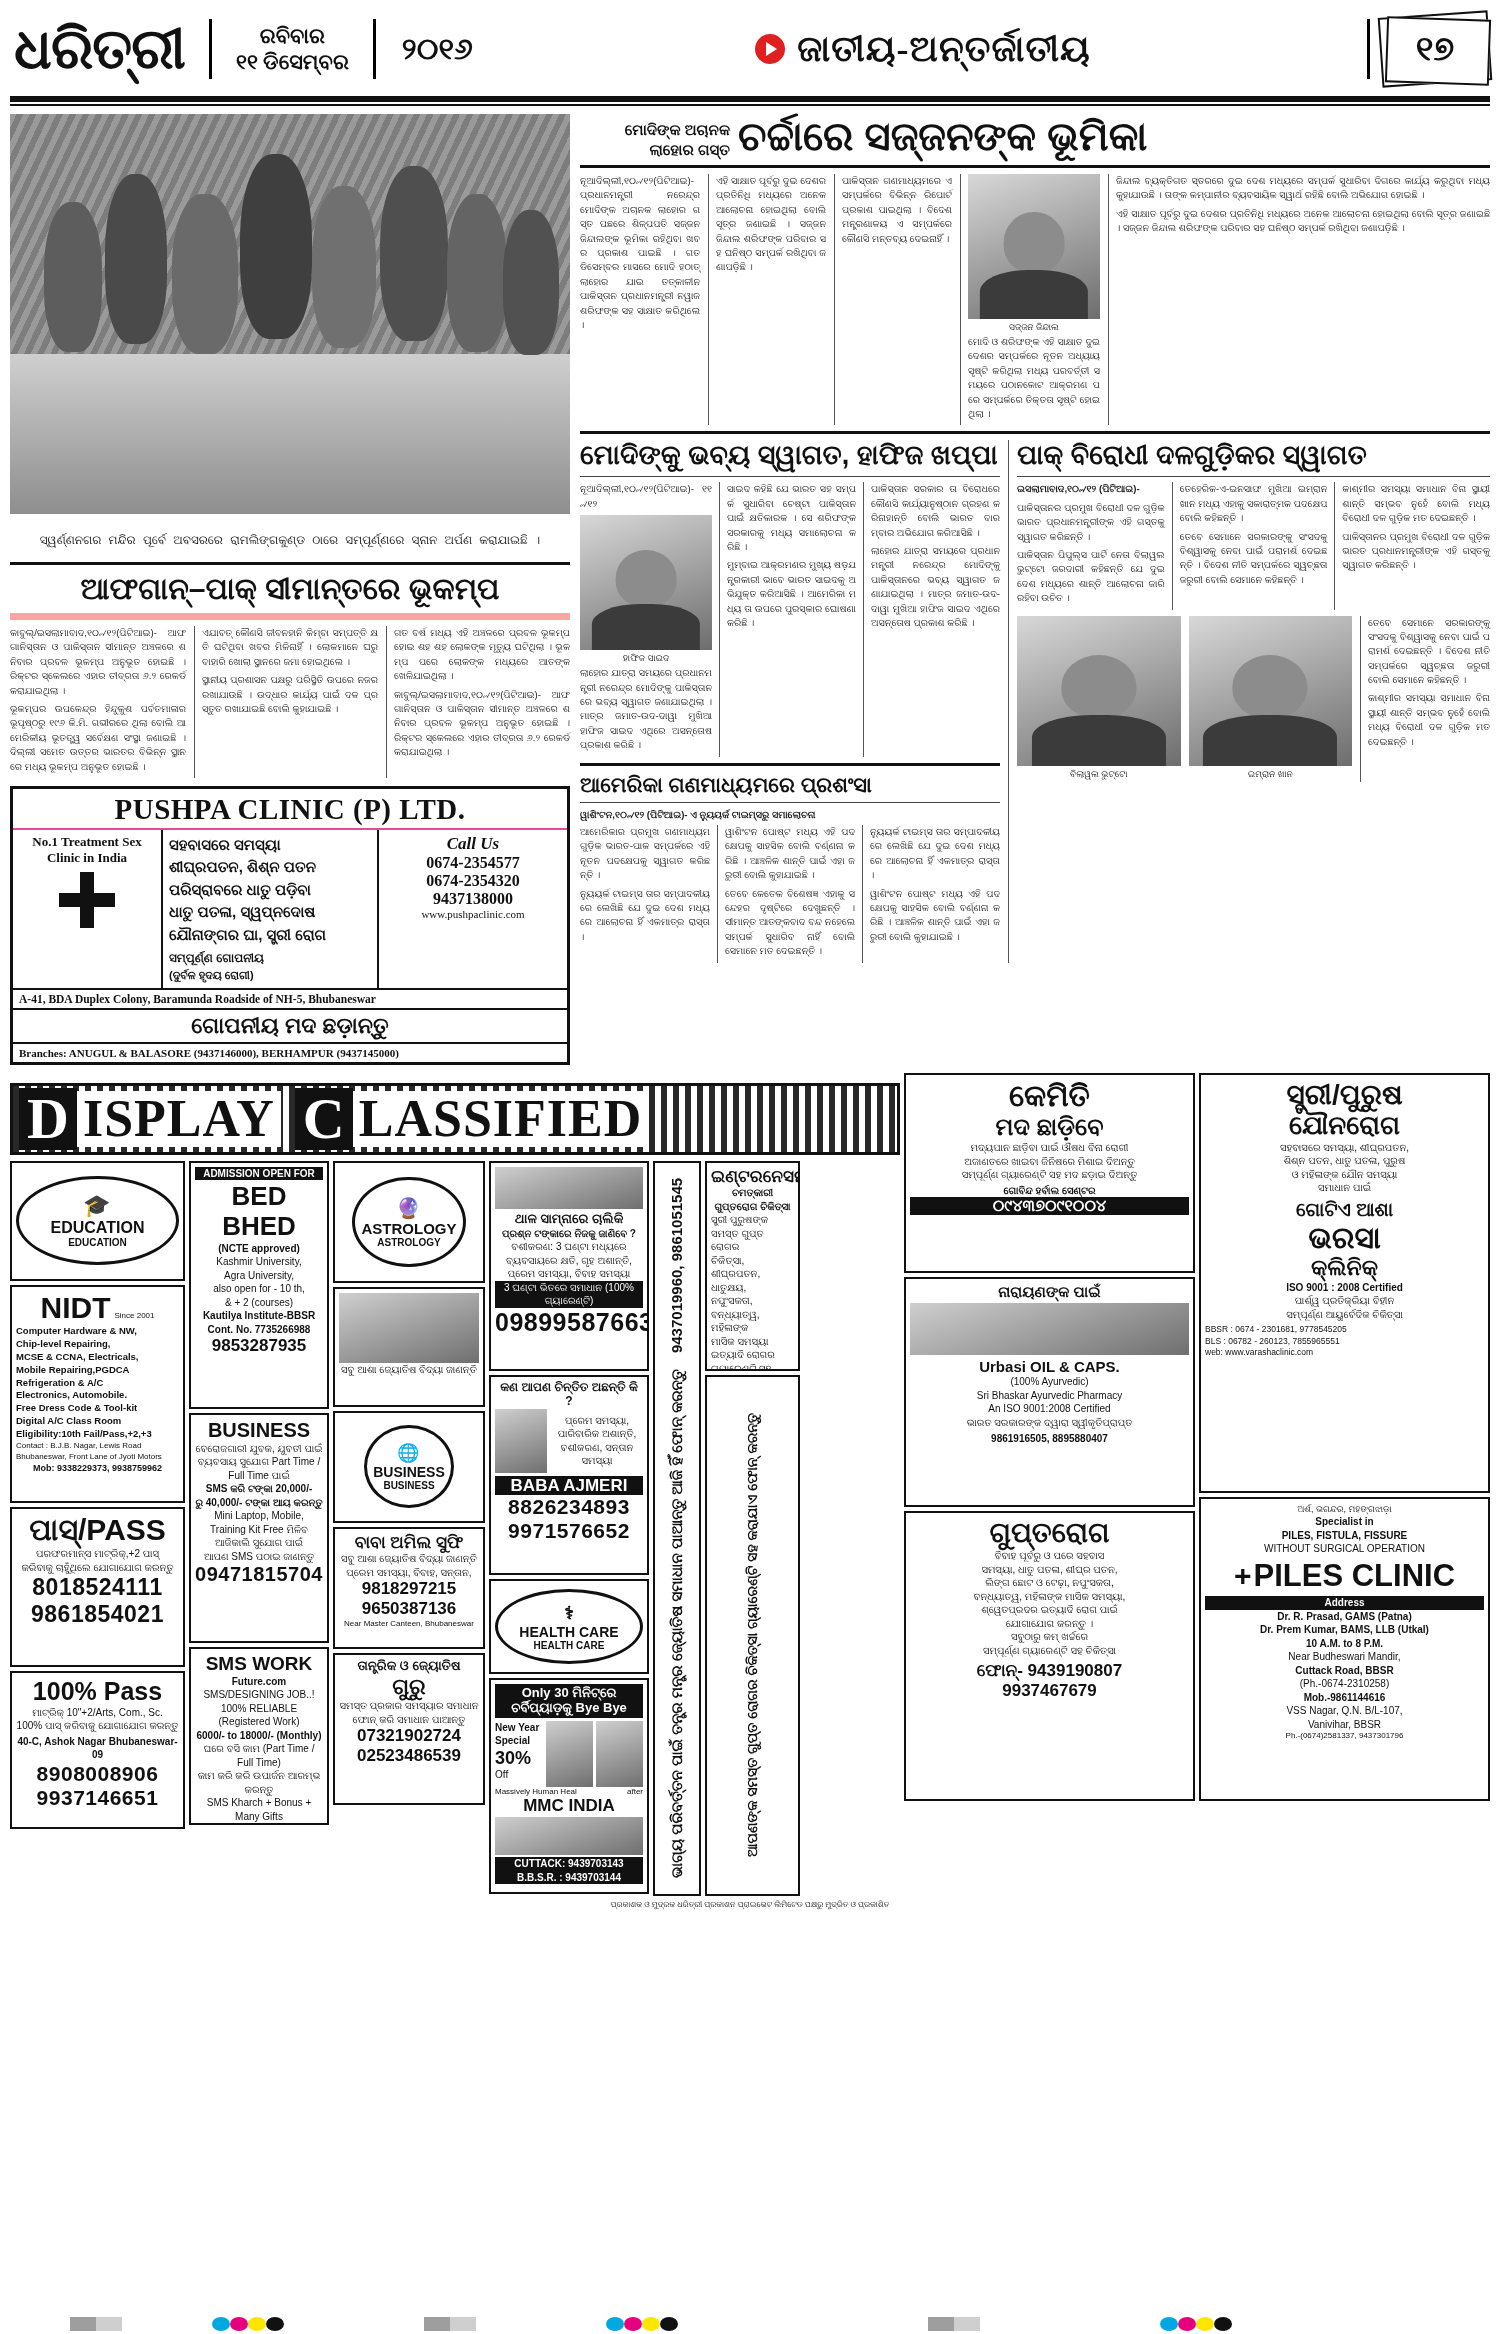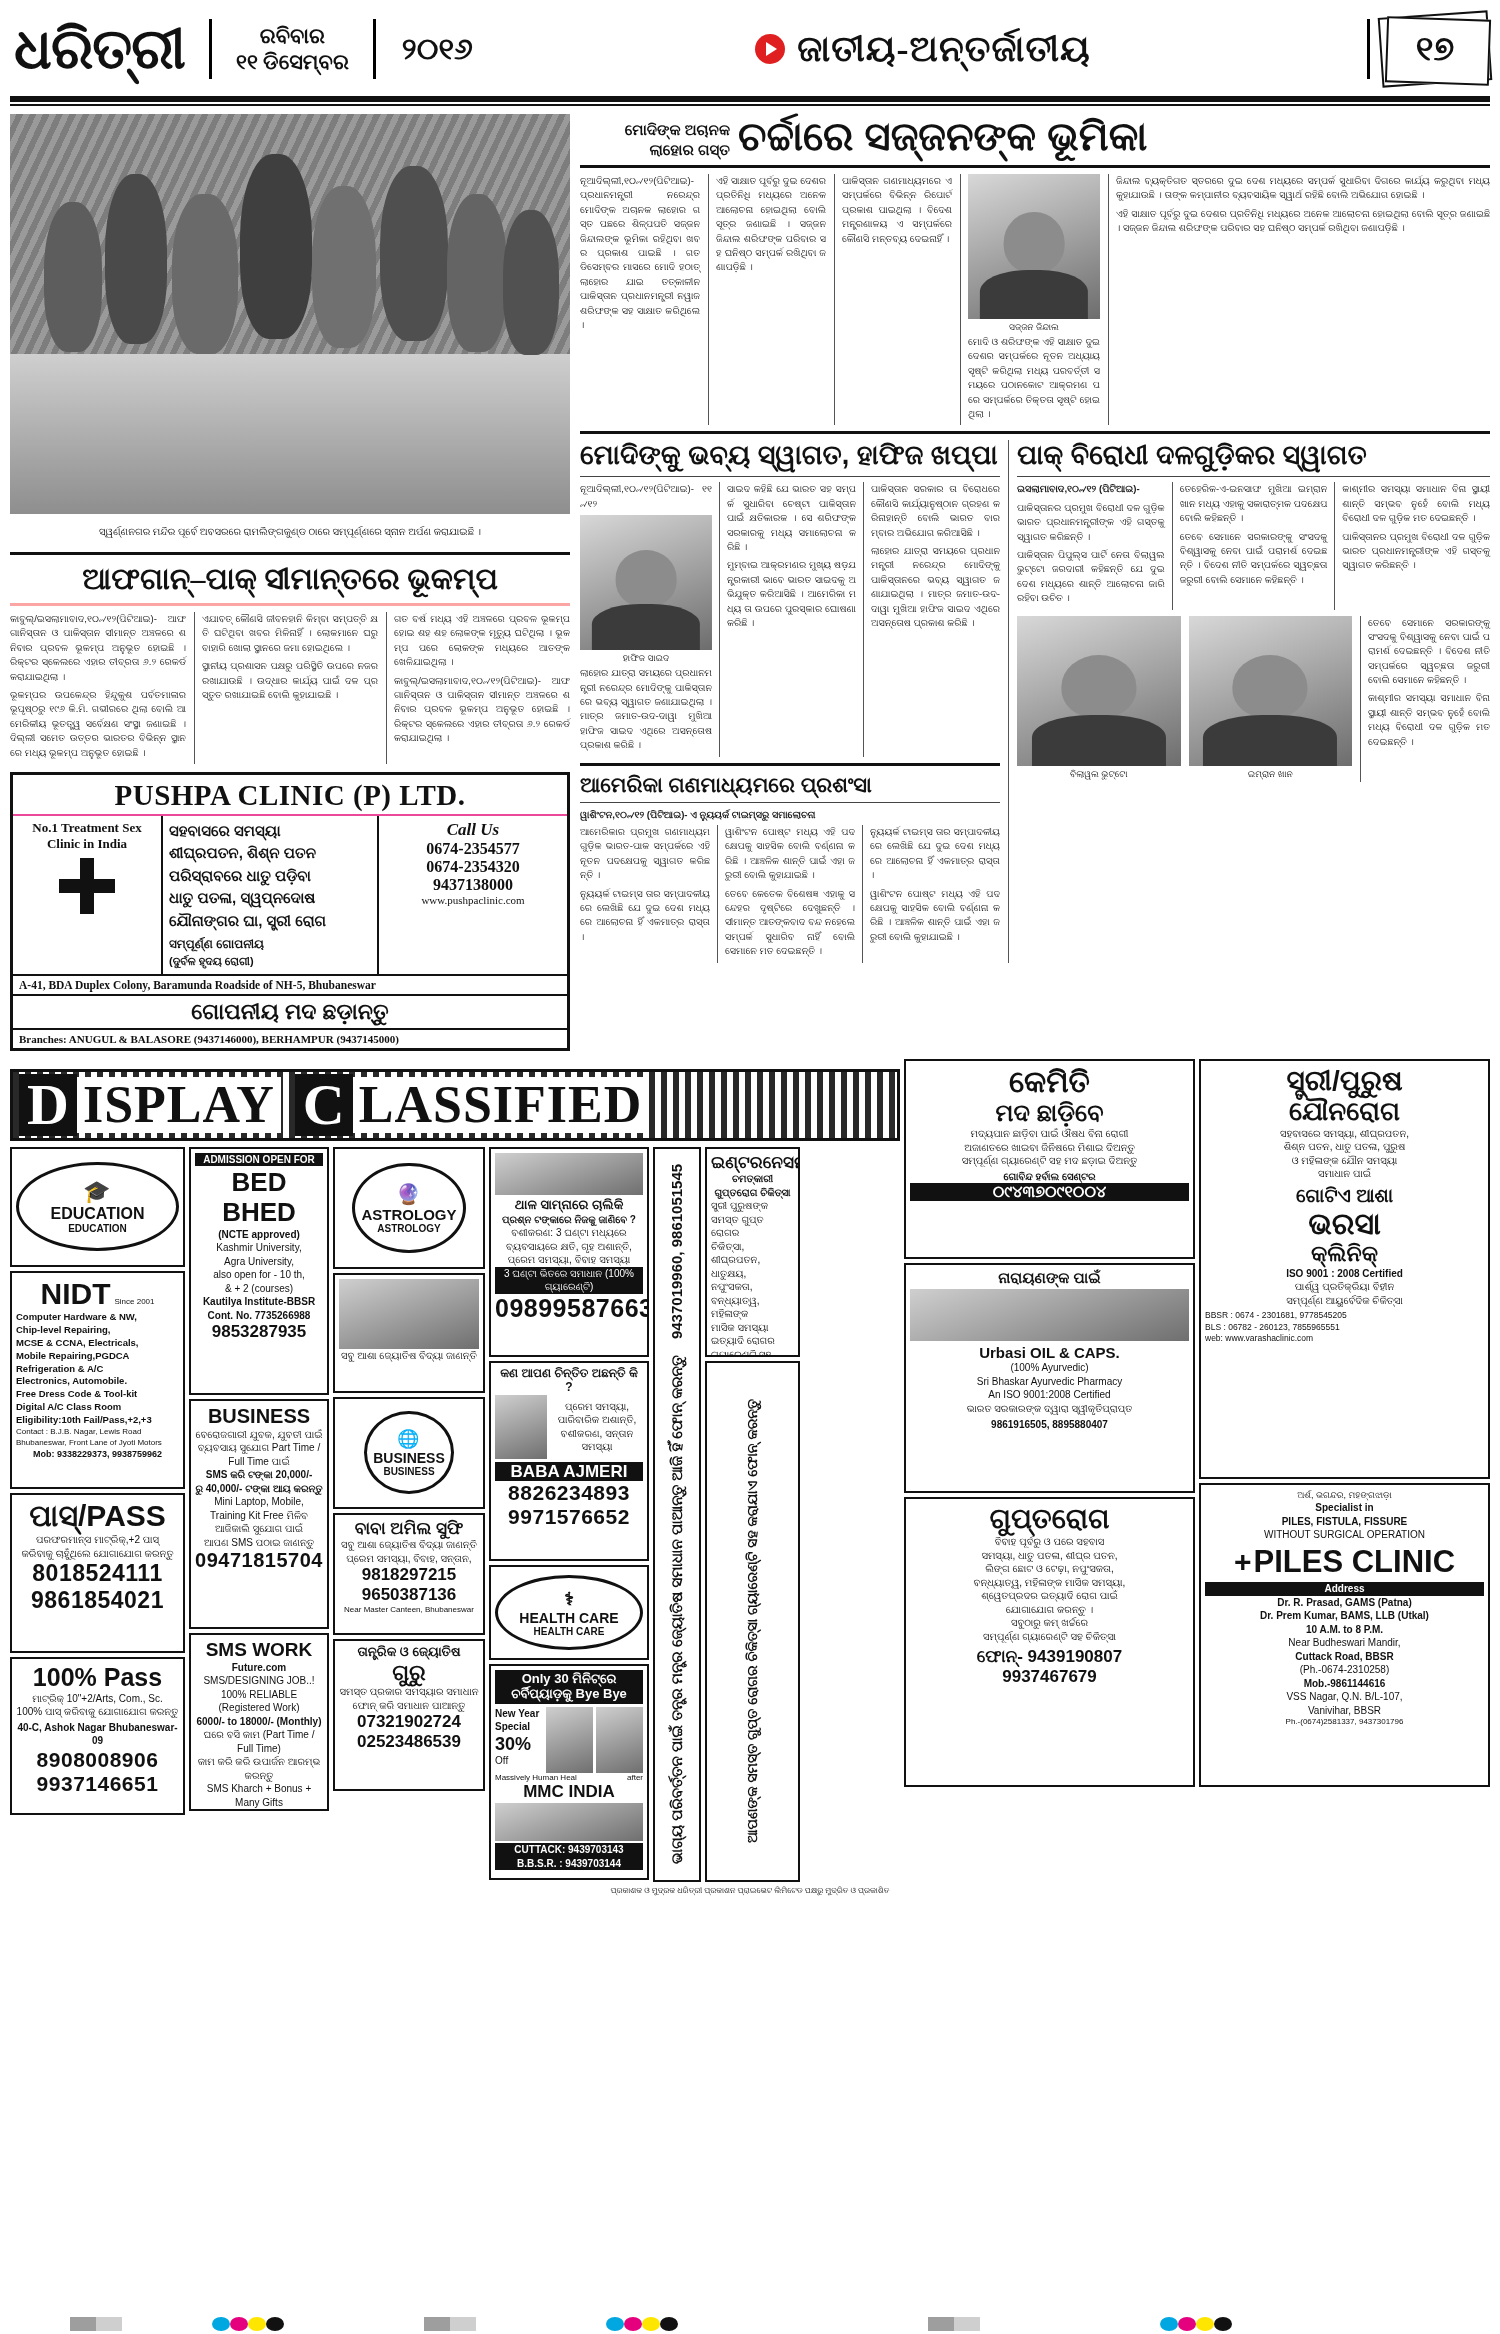--- a/index.html
+++ b/index.html
@@ -52,32 +52,32 @@
   
   .top { display:flex; gap:10px; }
   .top-left { width:560px; }
   .photo {
     width:100%; background:
       repeating-linear-gradient(115deg,#9a9a9a 0 6px,#7d7d7d 6px 12px),
       linear-gradient(#b5b5b5,#6f6f6f);
     position:relative; overflow:hidden;
   }
   .photo.p1 { height:400px; }
-  .photo-caption { font-size:10px; text-align:center; padding:12px 2px 6px; font-family:Liberation Serif, serif; }
+  .photo-caption { font-size:12px; text-align:center; padding:20px 2px 6px; font-family:Liberation Mono, monospace; }
   .ph-people { position:absolute; inset:0; }
   .ph-people:before {
     content:""; position:absolute; left:0; right:0; bottom:0; height:40%;
     background:linear-gradient(#cfcfcf,#8e8e8e);
   }
   .blob { position:absolute; background:#5d5d5d; border-radius:45% 45% 40% 40%; }
 
   .sec-head-lg {
     font-size:30px; font-weight:bold; text-align:center; line-height:1.2;
-    border-top:3px solid #111; border-bottom:3px solid #fca5a5; padding:6px 2px; margin:8px 0 6px;
-    font-family:Liberation Serif, serif;
+    border-top:3px solid #111; border-bottom:7px solid #fca5a5; padding:6px 2px; margin:8px 0 6px;
+    font-family:Liberation Sans, sans-serif;
   }
   .headline-wrap { display:flex; align-items:flex-start; gap:8px; }
   .kicker { font-size:15px; font-weight:bold; line-height:1.3; text-align:right; width:150px; padding-top:6px; font-family:"Liberation Sans",sans-serif; }
   .headline-xl { font-size:40px; font-weight:bold; line-height:1.1; font-family:"Liberation Sans", sans-serif; }
   .headline-lg { font-size:27px; font-weight:bold; line-height:1.15; font-family:"Liberation Sans", sans-serif; }
   .headline-md { font-size:21px; font-weight:bold; line-height:1.2; font-family:"Liberation Sans", sans-serif; }
   .rule-h { height:3px; background:#111; margin:6px 0; }
   .rule-s { height:1px; background:#444; margin:5px 0; }
 
   .portrait { background:linear-gradient(160deg,#d8d8d8,#6d6d6d); position:relative; overflow:hidden; }

